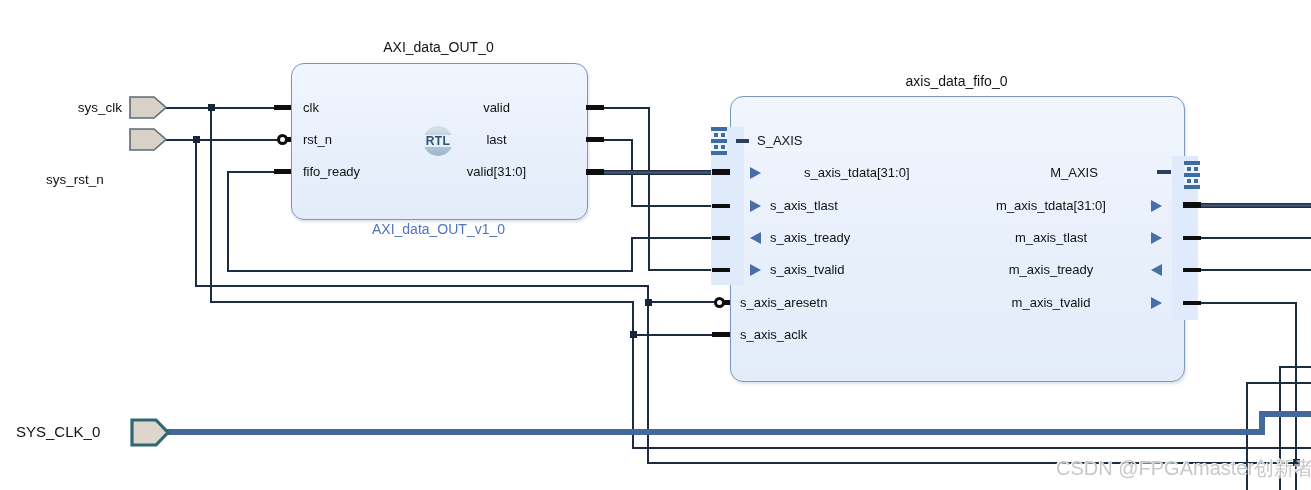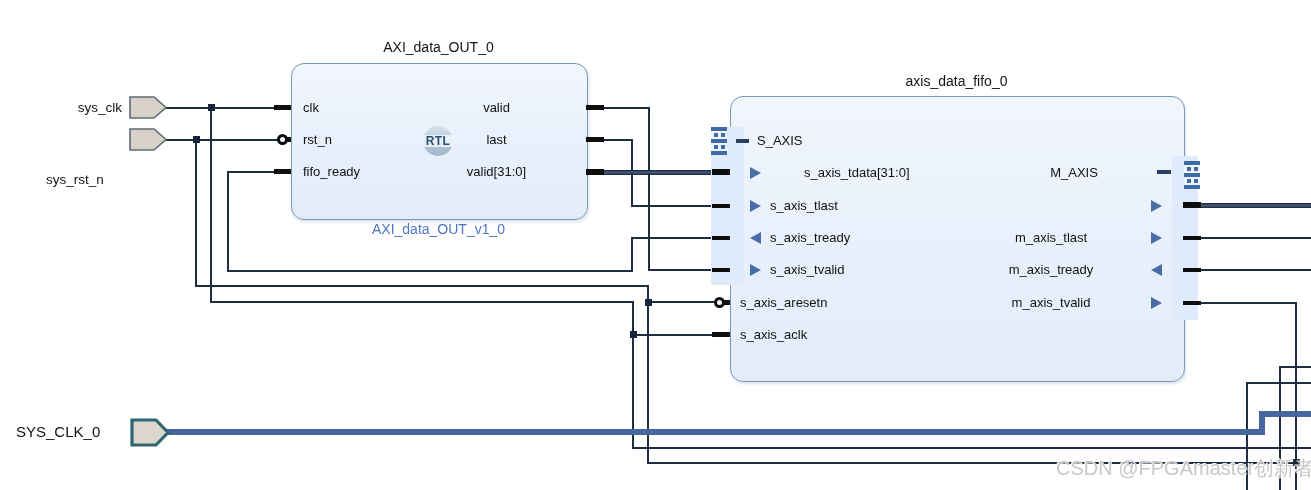--- a/index.html
+++ b/index.html
@@ -157,20 +157,21 @@
   <div class="intf" style="left:1184px;top:161px;">
     <i style="left:0;top:0;width:16px;height:4px;"></i>
     <i style="left:0;top:12px;width:16px;height:4px;"></i>
     <i style="left:0;top:24px;width:16px;height:4px;"></i>
     <i style="left:3px;top:6px;width:4px;height:4px;"></i>
       <i style="left:10px;top:6px;width:4px;height:4px;"></i>
     <i style="left:3px;top:18px;width:4px;height:4px;"></i>
       <i style="left:10px;top:18px;width:4px;height:4px;"></i>
   </div>
 
+  <div class="pin r" style="left:955px;top:198px;width:192px;">m_axis_tdata[31:0]</div>
   <div class="tri tri-r" style="left:1151px;top:200px;"></div>
   <div class="pin r" style="left:955px;top:230px;width:192px;">m_axis_tlast</div>
   <div class="tri tri-r" style="left:1151px;top:232px;"></div>
   <div class="pin r" style="left:955px;top:262px;width:192px;">m_axis_tready</div>
   <div class="tri tri-l" style="left:1151px;top:264px;"></div>
   <div class="pin r" style="left:955px;top:295px;width:192px;">m_axis_tvalid</div>
   <div class="tri tri-r" style="left:1151px;top:297px;"></div>
   <div class="stub" style="left:1183px;top:202px;width:18px;height:6px;"></div>
   <div class="stub" style="left:1183px;top:236px;width:18px;height:4px;"></div>
   <div class="stub" style="left:1183px;top:268px;width:18px;height:4px;"></div>

